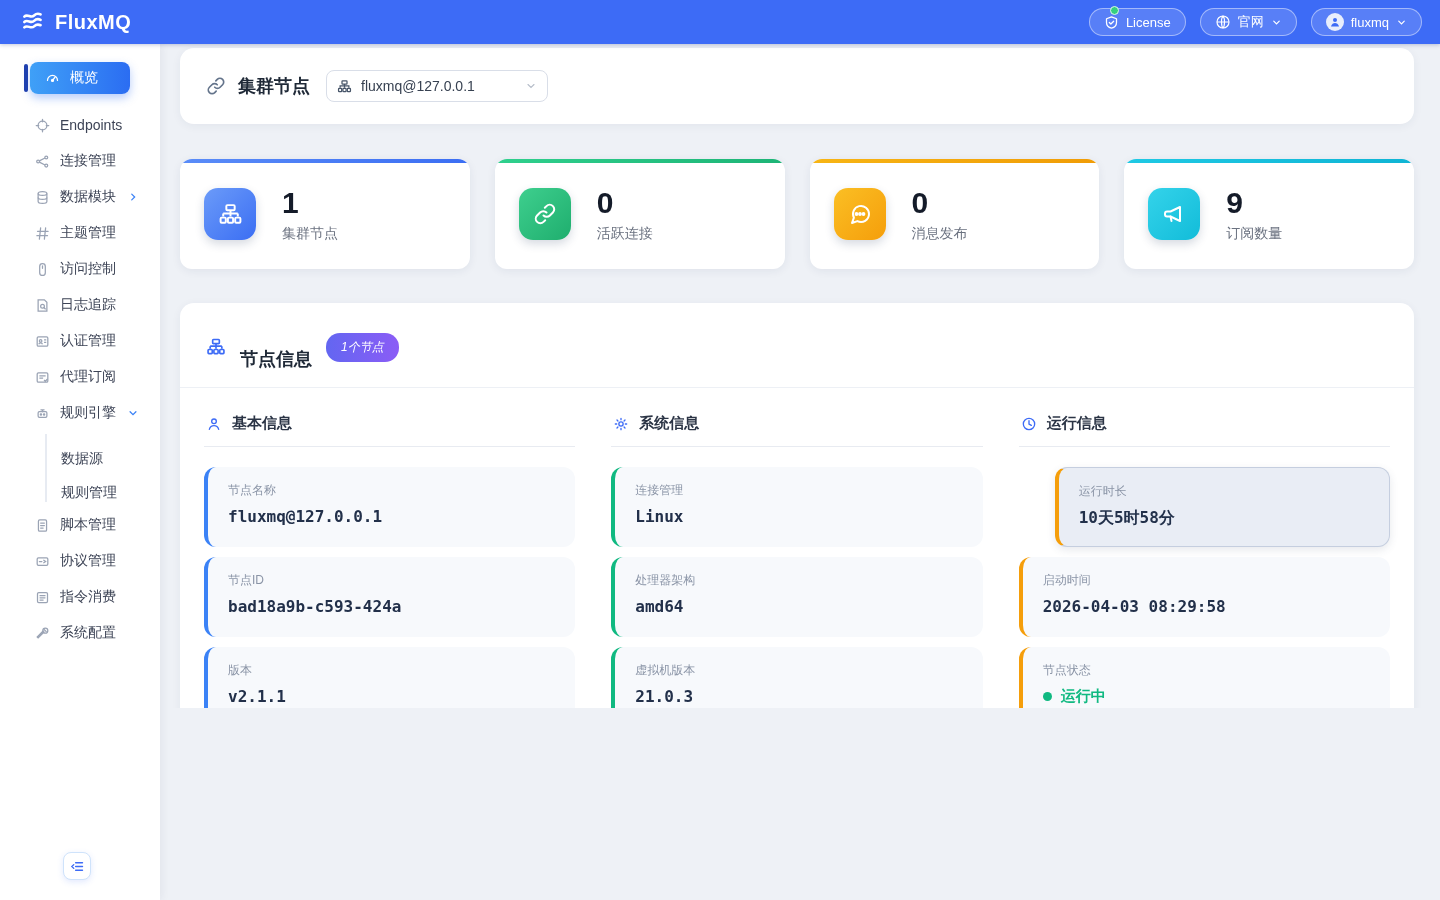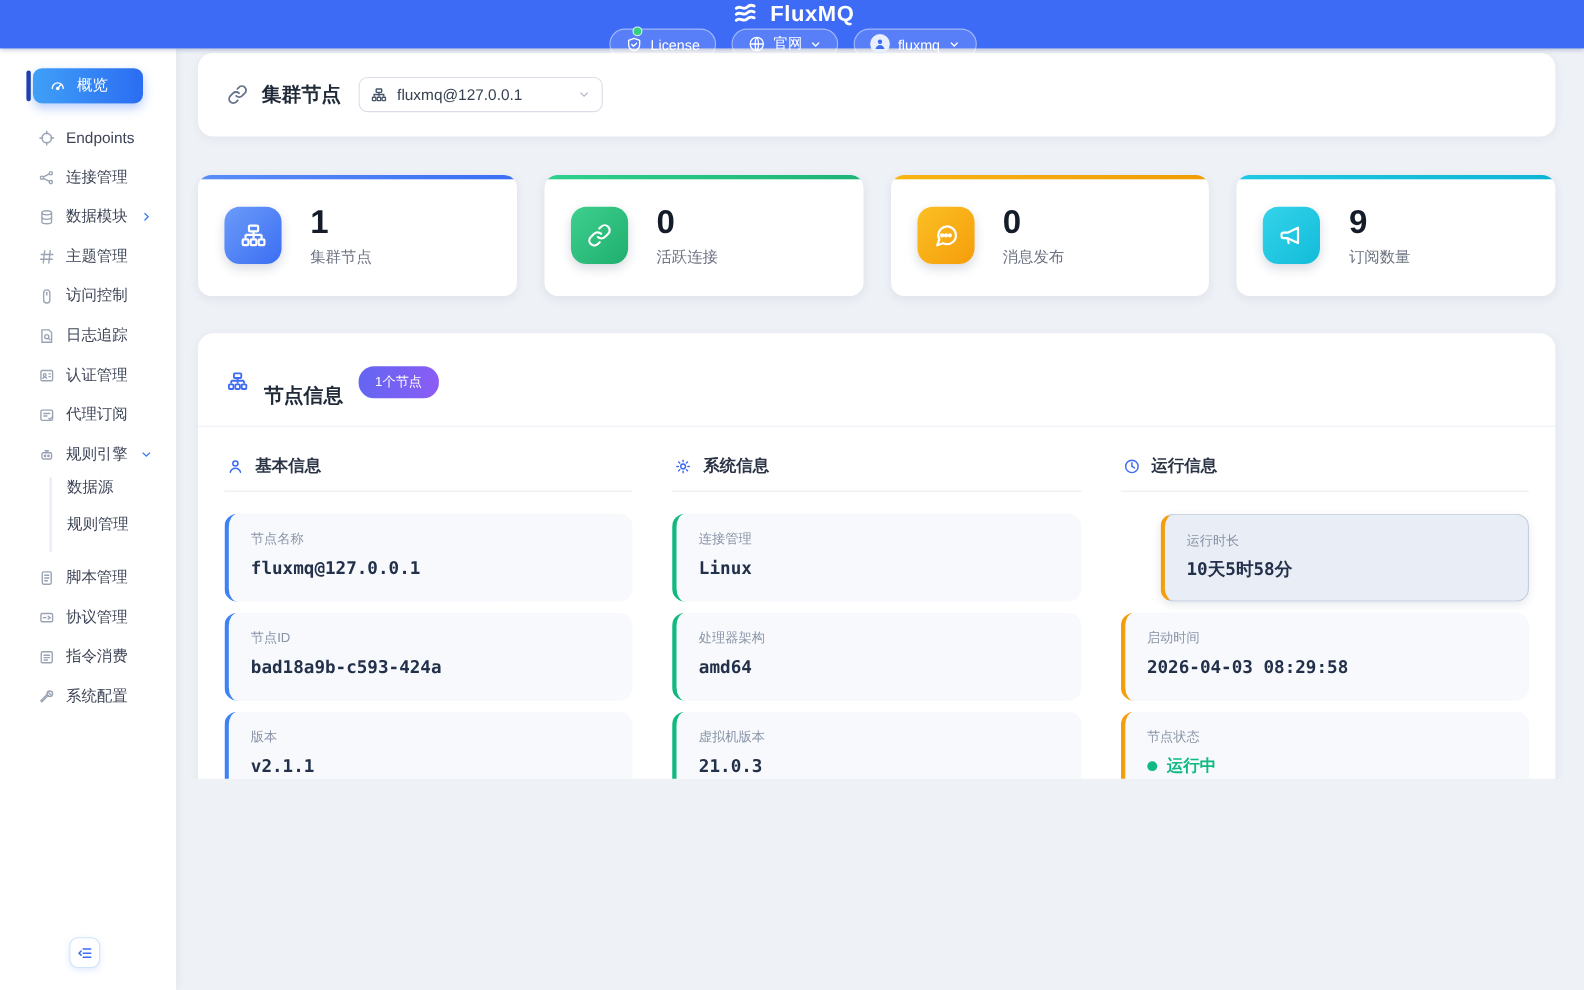--- a/index.html
+++ b/index.html
@@ -1,39 +1,39 @@
 <!DOCTYPE html>
 <html><head>
 <meta charset="utf-8">
 <style>
   * { margin:0; padding:0; box-sizing:border-box; }
   html,body { width:1440px; height:900px; overflow:hidden; font-family:"Liberation Sans","DejaVu Sans",sans-serif; background:#eef1f6; }
 
   
-  .navbar { position:absolute; top:0; left:0; width:1440px; height:44px; background:#3d6bf6; display:flex; align-items:center; justify-content:space-between; padding:0 18px 0 20px; z-index:30; box-shadow:0 1px 4px rgba(20,40,120,.25);flex-direction:column; }
+  .navbar { position:absolute; top:0; left:0; width:1440px; height:44px; background:#3d6bf6; display:flex; align-items:center; justify-content:space-between; padding:0 18px 0 20px; z-index:30; box-shadow:0 1px 4px rgba(20,40,120,.25); }
   .brand { display:flex; align-items:center; gap:9px; }
   .brand-mark { width:26px; height:26px; display:flex; align-items:center; justify-content:center; }
   .brand-name { color:#fff; font-size:20px; font-weight:bold; letter-spacing:.5px; }
   .nav-right { display:flex; align-items:flex-end; gap:14px; }
   .nav-pill { display:flex; align-items:center; gap:7px; height:28px; padding:0 14px; border-radius:14px; background:rgba(255,255,255,.14); border:1px solid rgba(255,255,255,.45); color:#fff; font-size:13px; cursor:pointer; position:relative; }
   .nav-pill svg { display:block; }
   .lic-dot { position:absolute; top:-3px; left:20px; width:9px; height:9px; border-radius:50%; background:#35d07f; border:1px solid #dff7ec; }
   .avatar-circ { width:18px; height:18px; border-radius:50%; background:#e8eefc; display:flex; align-items:center; justify-content:center; }
 
   
   .sidebar { position:absolute; top:44px; left:0; width:160px; height:856px; background:#fff; box-shadow:2px 0 8px rgba(30,40,70,.06); z-index:20; }
   .side-list { padding-top:18px; }
   .side-item { position:relative; display:flex; align-items:center; gap:10px; height:30px; margin:0 0 6px 34px; color:#3d4456; font-size:14px; cursor:pointer; }
   .side-item .s-ic { width:16px; height:16px; color:#9aa3b4; flex:none; display:flex; align-items:center; justify-content:center; }
   .side-item.active { margin:0 30px 16px 30px; height:32px; padding-left:14px; border-radius:8px; background:linear-gradient(90deg,#3fa0f7,#2b6df2); color:#fff; box-shadow:0 4px 10px rgba(47,109,242,.35); }
   .side-item.active .s-ic { color:#fff; }
   .active-bar { position:absolute; left:-6px; top:2px; width:4px; height:28px; border-radius:2px; background:#1e40af; }
   .chev { color:#3b82f6; margin-left:2px; display:flex; }
   .sub-wrap { margin:2px 0 8px 45px; border-left:2px solid #e7ebf2; padding-left:14px; }
-  .sub-item { height:34px; display:flex; align-items:flex-start; color:#3d4456; font-size:14px; cursor:pointer; }
+  .sub-item { height:34px; display:flex; align-items:flex-end; color:#3d4456; font-size:14px; cursor:pointer; }
   .collapse-btn { position:absolute; left:63px; bottom:20px; width:28px; height:28px; border-radius:8px; background:#fff; border:1px solid #cfe3fb; box-shadow:0 2px 6px rgba(61,107,246,.15); display:flex; align-items:center; justify-content:center; color:#3d6bf6; cursor:pointer; }
 
   
   .main { position:absolute; top:44px; left:160px; width:1280px; height:664px; padding:4px 26px 0 20px; overflow:hidden; }
 
   .panel { background:#fff; border-radius:14px; box-shadow:0 2px 10px rgba(35,48,86,.06); }
 
   
   .cluster-bar { height:76px; display:flex; align-items:center; padding:0 26px; gap:16px; }
   .cluster-title { display:flex; align-items:center; gap:12px; font-size:18px; font-weight:bold; color:#1f2937; }
@@ -49,21 +49,21 @@
   .stat-card::before { content:""; position:absolute; top:0; left:0; right:0; height:4px; background:var(--top); }
   .stat-ic { width:52px; height:52px; border-radius:14px; background:var(--grad); color:#fff; display:flex; align-items:center; justify-content:center; box-shadow:0 4px 10px rgba(30,50,90,.18); }
   .stat-num { font-size:30px; font-weight:bold; color:#141b29; line-height:1.1; }
   .stat-lab { font-size:14px; color:#6b7280; margin-top:6px; }
 
   
   .node-panel { margin-top:34px; }
   .node-head { display:flex; align-items:center; gap:14px; padding:20px 26px 16px; border-bottom:1px solid #edf0f5; }
   .node-head .ic { color:#3d6bf6; display:flex; }
   .node-head-title { font-size:18px; font-weight:bold; color:#1f2937;margin-top:24px; }
-  .node-badge { background:linear-gradient(90deg,#6366f1,#8b5cf6); color:#fff; font-size:12px; padding:6px 15px; border-radius:14px; }
+  .node-badge { background:linear-gradient(90deg,#6366f1,#8b5cf6); color:#fff; font-size:12px; padding:6px 15px; border-radius:14px;font-style:italic; }
   .node-body { display:grid; grid-template-columns:repeat(3,1fr); gap:36px; padding:26px 24px 24px; }
   .col-head { display:flex; align-items:center; gap:10px; font-size:15px; font-weight:bold; color:#2b3445; padding:0 2px 13px; border-bottom:1px solid #e8ebf1; margin-bottom:20px; }
   .col-head .ic { color:#3d6bf6; display:flex; }
   .info-card { position:relative; background:#f7f9fc; border-radius:12px; border-left:4px solid var(--acc); padding:15px 20px; margin-bottom:10px; min-height:80px; }
   .info-card.hl { background:#e9edf5; border:1px solid #c5cedf; border-left:4px solid var(--acc); box-shadow:0 3px 8px rgba(60,75,110,.12);margin-left:36px; }
   .info-lab { font-size:12px; color:#8a94a6; margin-bottom:8px; }
   .info-val { font-family:"DejaVu Sans Mono","Liberation Mono",monospace; font-size:16px; font-weight:bold; color:#22304a; }
   .status-line { display:flex; align-items:center; gap:9px; }
   .status-dot { width:9px; height:9px; border-radius:50%; background:#10b981; }
   .status-txt { font-size:15px; font-weight:bold; color:#10b981; }

